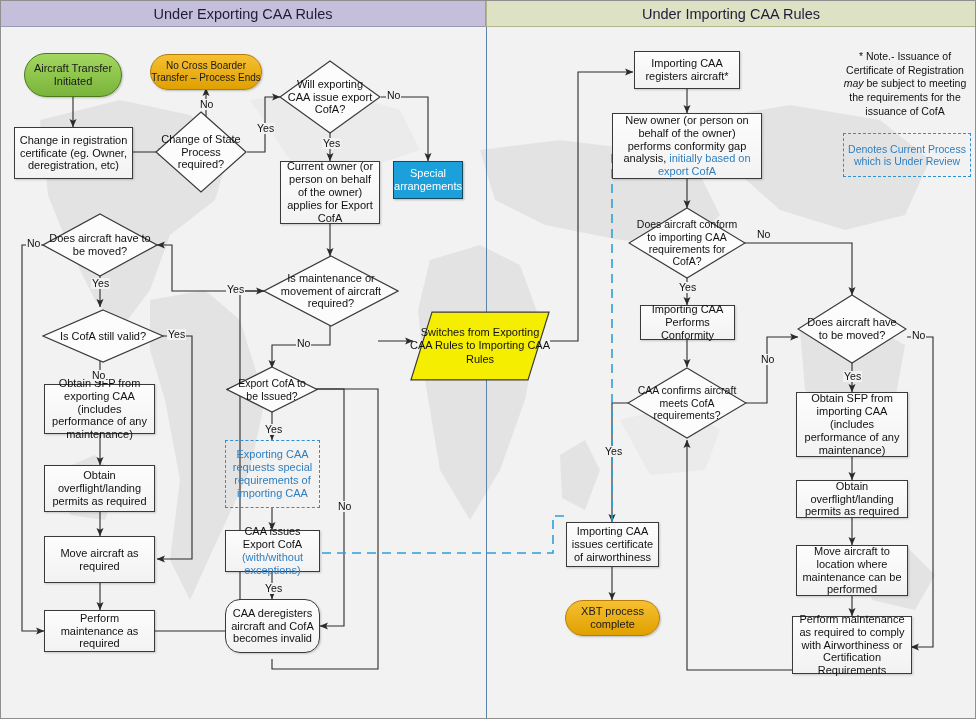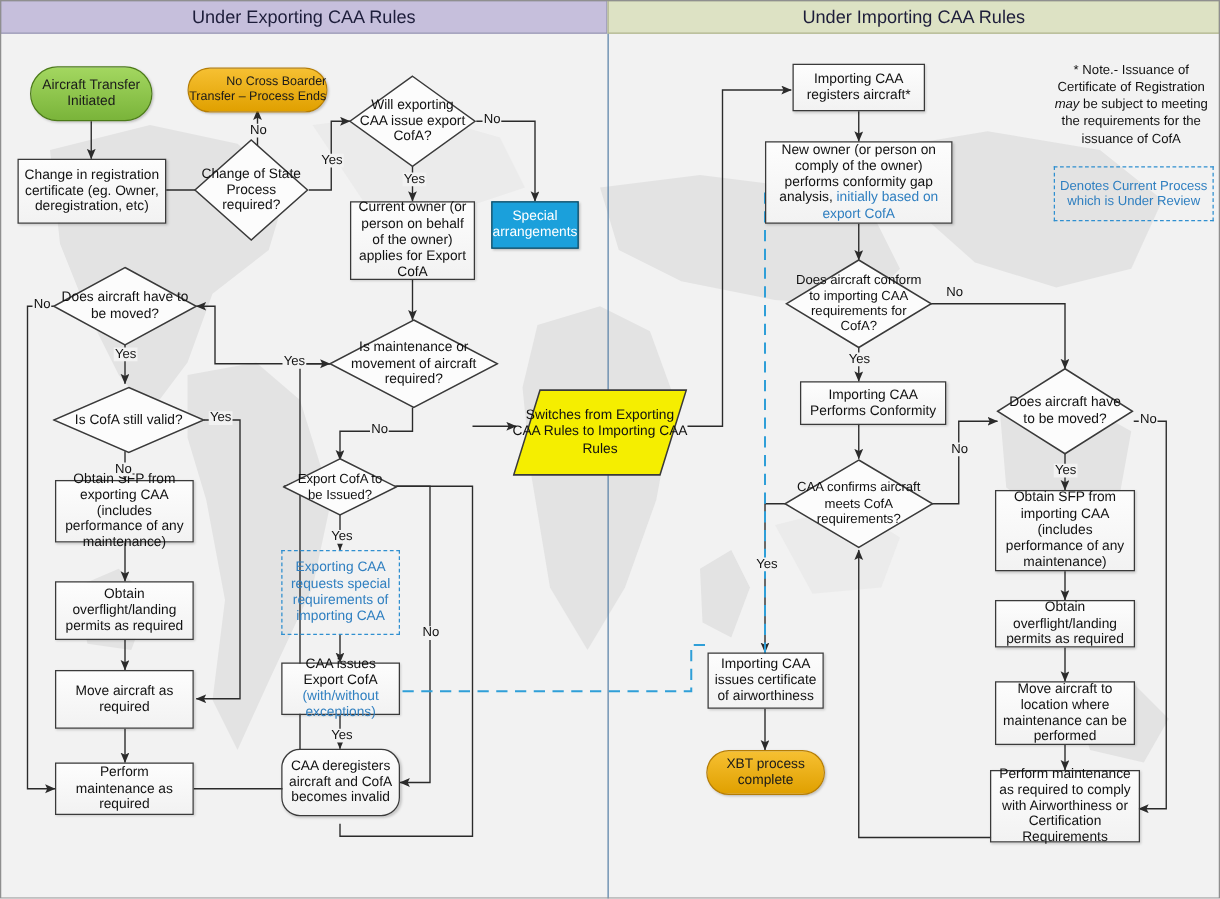--- a/index.html
+++ b/index.html
@@ -170,21 +170,21 @@
       <path d="M612,553 L612,150 L628,147"></path>
     </g>
   </svg>
 
   <div class="hdr" id="hdr-left">Under Exporting CAA Rules</div>
   <div class="hdr" id="hdr-right">Under Importing CAA Rules</div>
   <div class="panel-divider"></div>
 
   <div class="node term" style="left:24px;top:53px;width:98px;height:44px;">Aircraft Transfer Initiated</div>
 
-  <div class="node term-orange" style="left:150px;top:54px;width:112px;height:36px;font-size:10px;text-align:right;">No Cross Boarder Transfer – Process Ends</div>
+  <div class="node term-orange" style="left:150px;top:54px;width:112px;height:36px;font-size:10px;">No Cross Boarder Transfer – Process Ends</div>
 
   <div class="node proc" style="left:14px;top:127px;width:119px;height:52px;">Change in registration certificate (eg. Owner, deregistration, etc)</div>
 
   <div class="dia" style="left:155px;top:111px;width:92px;height:82px;">
     <svg class="shape" viewBox="0 0 92 82" preserveAspectRatio="none">
       <polygon points="46,1 91,41 46,81 1,41" fill="#fcfcfc" stroke="#3a3a3a" stroke-width="1.2"></polygon>
     </svg>
     <div class="lbl">Change of State Process required?</div>
   </div>
 
@@ -260,31 +260,31 @@
   <div class="elbl" style="left:296px;top:338px;">No</div>
   <div class="elbl" style="left:167px;top:329px;">Yes</div>
   <div class="elbl" style="left:91px;top:370px;">No</div>
   <div class="elbl" style="left:264px;top:424px;">Yes</div>
   <div class="elbl" style="left:337px;top:501px;">No</div>
   <div class="elbl" style="left:264px;top:583px;">Yes</div>
 
   <div class="node proc" style="left:634px;top:51px;width:106px;height:38px;">Importing CAA registers aircraft*</div>
 
   <div class="node proc" style="left:612px;top:113px;width:150px;height:66px;">
-    <span><span>New owner (or person on comply of the owner) performs conformity gap analysis, </span><span class="blue-txt">initially based on export CofA</span></span>
+    <span><span>New owner (or person on behalf of the owner) performs conformity gap analysis, </span><span class="blue-txt">initially based on export CofA</span></span>
   </div>
 
   <div class="dia" style="left:628px;top:207px;width:118px;height:72px;">
     <svg class="shape" viewBox="0 0 118 72" preserveAspectRatio="none">
       <polygon points="59,1 117,36 59,71 1,36" fill="#fcfcfc" stroke="#3a3a3a" stroke-width="1.2"></polygon>
     </svg>
     <div class="lbl" style="font-size:10.5px;">Does aircraft conform to importing CAA requirements for CofA?</div>
   </div>
 
-  <div class="node proc" style="left:640px;top:305px;width:117px;height:35px;">Importing CAA Performs Conformity</div>
+  <div class="node proc" style="left:640px;top:305px;width:95px;height:35px;">Importing CAA Performs Conformity</div>
 
   <div class="dia" style="left:627px;top:367px;width:120px;height:72px;">
     <svg class="shape" viewBox="0 0 120 72" preserveAspectRatio="none">
       <polygon points="60,1 119,36 60,71 1,36" fill="#fcfcfc" stroke="#3a3a3a" stroke-width="1.2"></polygon>
     </svg>
     <div class="lbl" style="font-size:10.5px;">CAA confirms aircraft meets CofA requirements?</div>
   </div>
 
   <div class="node term-orange" style="left:565px;top:600px;width:95px;height:36px;">XBT process complete</div>
 

